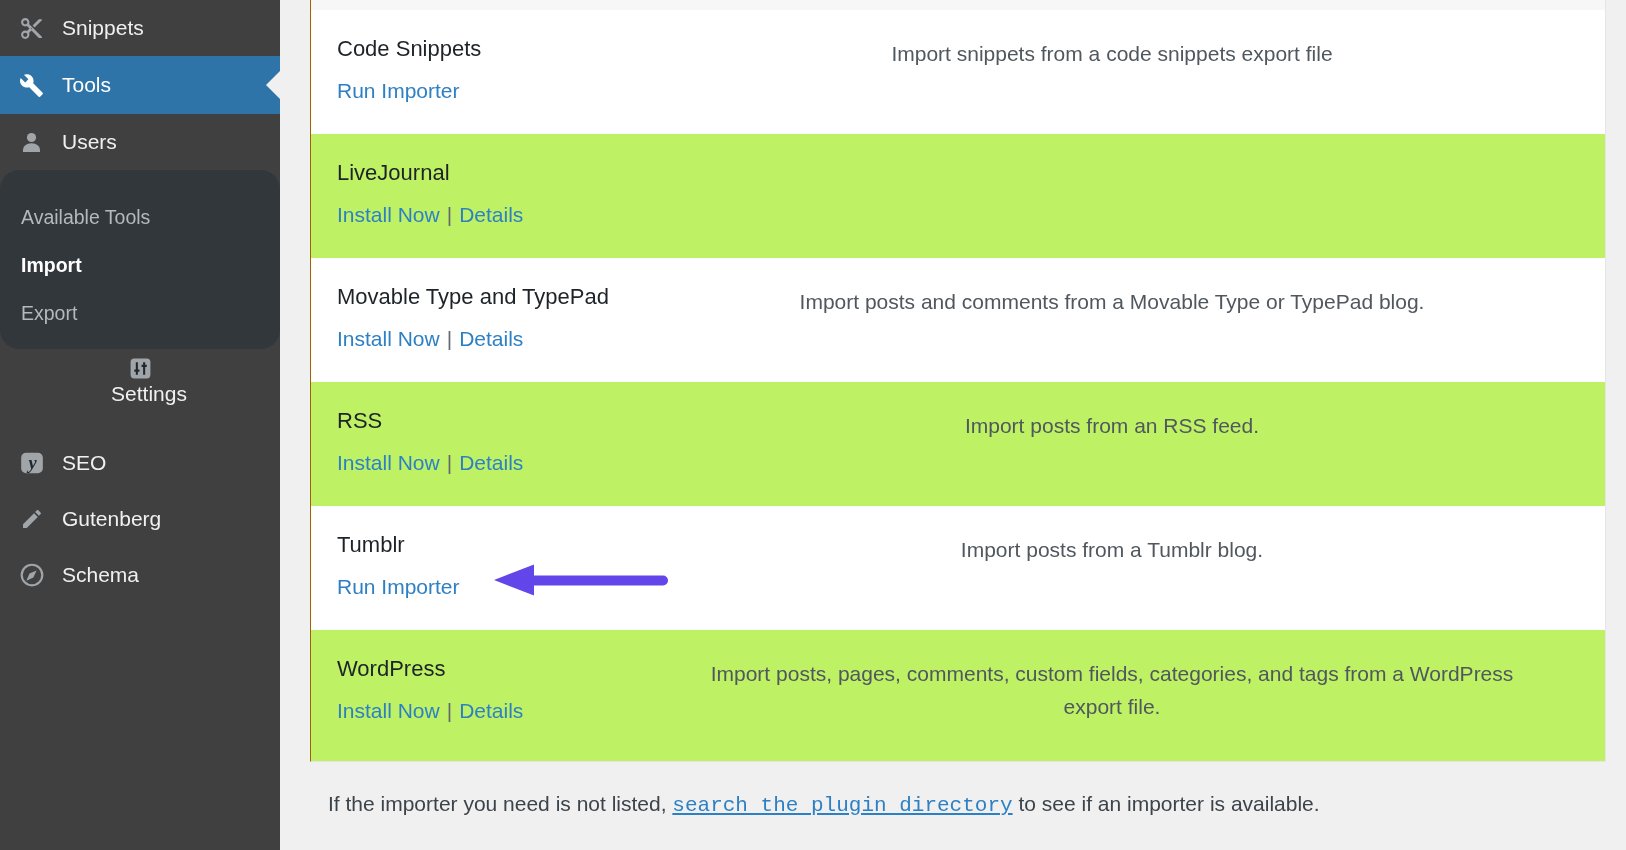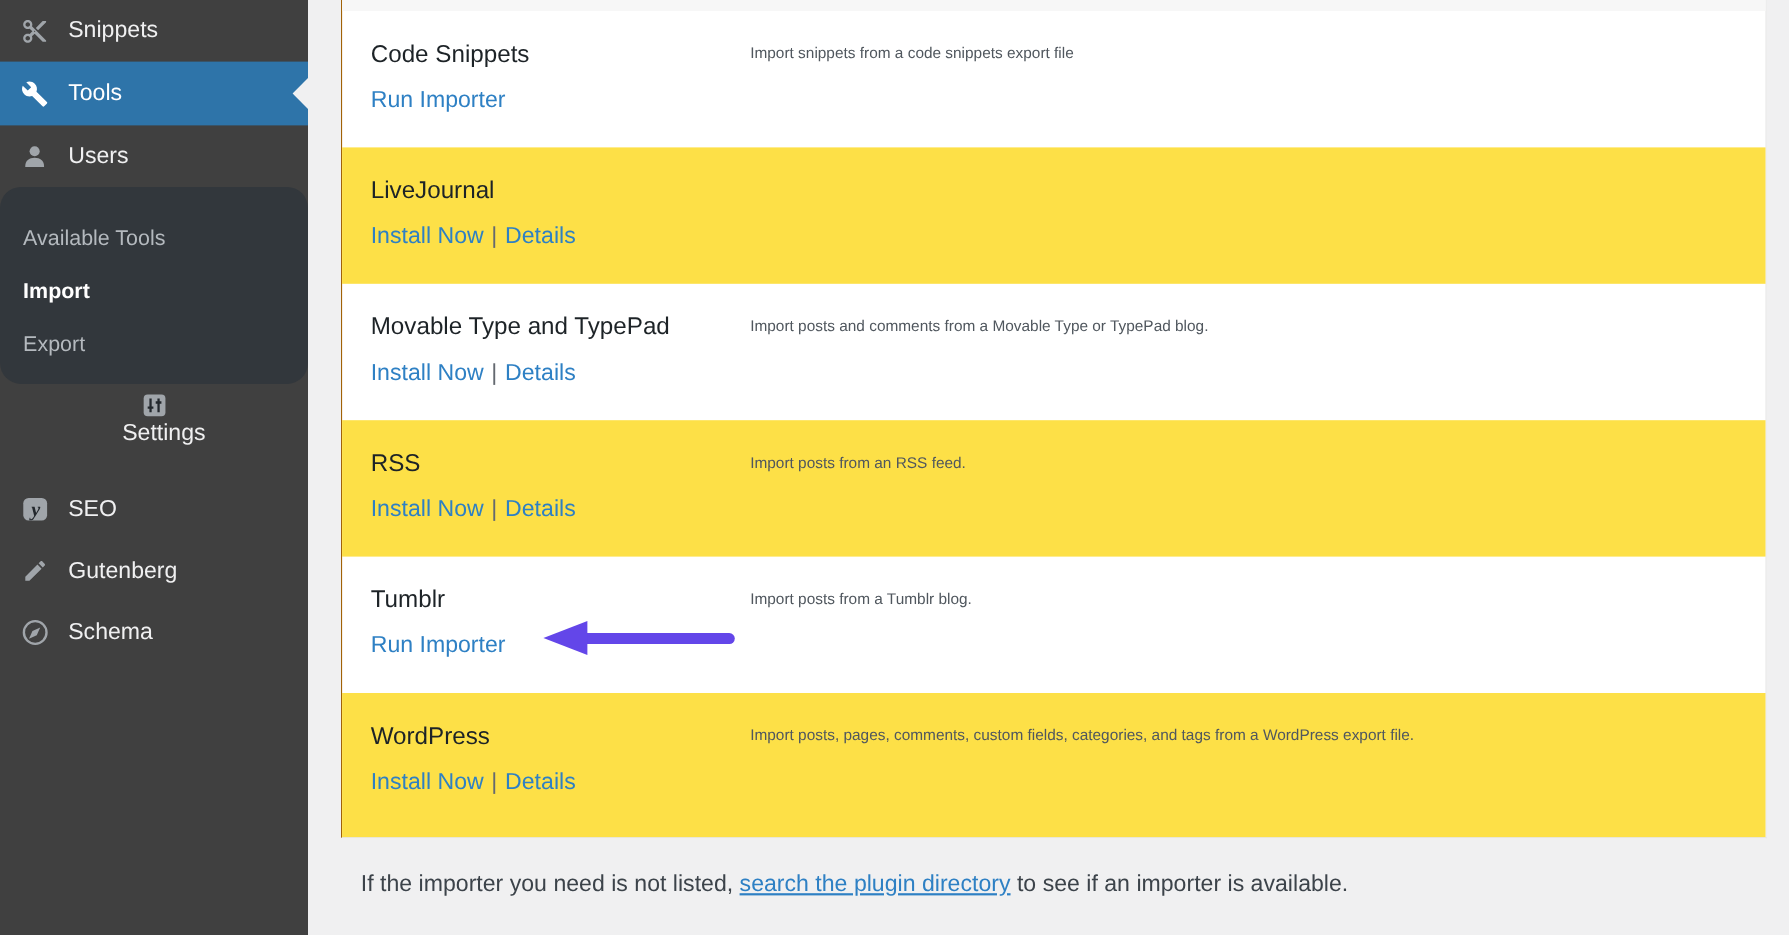--- a/index.html
+++ b/index.html
@@ -51,39 +51,39 @@
   .importers-table {
     width:1296px; background:#fff;
     border-left:1px solid #a16207; border-right:1px solid #e5e5e5;
     border-bottom:1px solid #e5e5e5;
   }
   .row-sliver { height:10px; background:#f7f7f7; }
   .imp-row {
     display:flex; min-height:124px; padding:20px 30px 0 26px;
     position:relative;
   }
-  .imp-row.alt { background:#fde047; }
+  .imp-row.alt { background:#bef264; }
   .imp-row.last { min-height:131px; }
   .col-name { width:345px; flex:0 0 345px; }
   .imp-title { font-size:22px; color:#1d2327; margin:6px 0 17px 0; }
   .imp-actions { font-size:21px; }
   a.action-link { color:#2e80c4; text-decoration:none; cursor:pointer; }
   .pipe { color:#646970; margin:0 7px; }
   .col-desc {
-    font-size:14px; color:#50575e; padding-top:8px;
-    width:860px; line-height:1.55;
+    font-size:21px; color:#50575e; padding-top:8px;
+    width:860px; line-height:1.55;text-align:center;
   }
   .annot-arrow {
     position:absolute; left:182px; top:55px;
     width:176px; height:38px; pointer-events:none;
   }
   .footer-note {
     margin:30px 0 0 18px; font-size:21px; color:#3c434a; width:1270px;
   }
-  .footer-note a { color:#2e80c4; text-decoration:underline; cursor:pointer; }
+  .footer-note a { color:#2e80c4; text-decoration:underline; cursor:pointer;font-family:Liberation Mono, monospace; }
 </style>
 </head>
 <body>
 
 <div class="app">
 
   <aside class="sidebar">
 
     <div class="menu-item">
       <span class="mi-icon">

